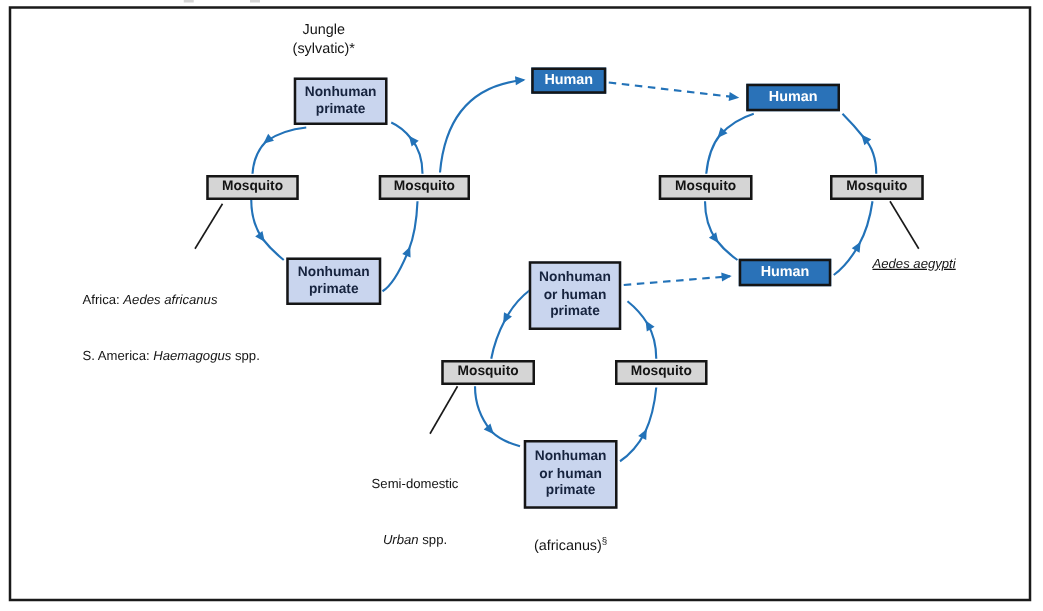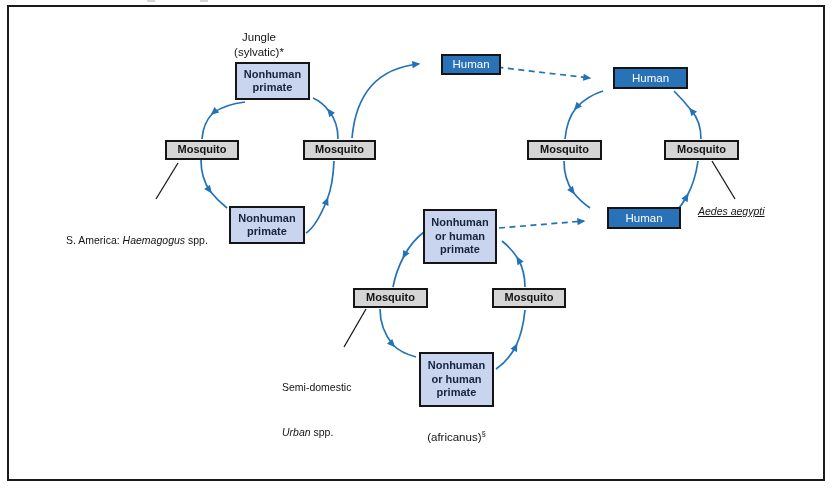--- a/index.html
+++ b/index.html
@@ -19,24 +19,24 @@
   .dashed{stroke-dasharray:6 4.5;}
   .pointer{fill:none;stroke:var(--pointer-black,#1a1a1a);stroke-width:1.3px;}
   .ah{fill:var(--arrow-blue,#2272b8);stroke:none;}
   .box{
     position:absolute;box-sizing:border-box;border:2.5px solid #151515;
     display:flex;align-items:center;justify-content:center;text-align:center;
     z-index:3;font-size:11px;font-weight:600;line-height:1.22;white-space:pre-line;
   }
   .primate{background:var(--primate-box,#c9d5ee);color:#16233e;text-align:center;}
   .mosquito{background:var(--mosquito-box,#d5d5d5);color:#141414;}
-  .human{background:var(--human-box,#2a72b8);color:var(--human-text,#ffffff);font-size:11.5px;font-weight:400;margin-left:16px;}
+  .human{background:var(--human-box,#2a72b8);color:var(--human-text,#ffffff);font-size:11.5px;font-weight:700;}
   .title{position:absolute;text-align:center;font-size:11.5px;line-height:1.3;z-index:2;white-space:pre-line;}
   .note{position:absolute;font-size:10.5px;line-height:1.42;z-index:2;white-space:pre-wrap;}
-  .note.center{}
+  .note.center{text-align:center;}
   .it{font-style:italic;}
   .sup{font-size:0.68em;vertical-align:super;line-height:0;}
 </style>
 </head>
 <body>
 
 <div id="stage">
 
   <div class="frame"></div>
   <div class="artifact" style="left:147px;"></div>
@@ -69,21 +69,21 @@
 
     <path class="arc" marker-end="url(#arrEnd)" d="M 352 138 Q 358 70 419 64"></path>
     <path class="arc dashed" marker-end="url(#arrEnd)" d="M 487 66 L 590 78"></path>
     <path class="arc dashed" marker-end="url(#arrEnd)" d="M 499 228 L 584 221"></path>
 
     <path class="pointer" d="M 178 163 L 156 199"></path>
     <path class="pointer" d="M 366 309 L 344 347"></path>
     <path class="pointer" d="M 712 161 L 735 199"></path>
   </svg>
 
-  <div class="title" style="left:199px;top:30px;width:120px;">Jungle
+  <div class="title" style="left:199px;top:17px;width:120px;">Jungle
 (sylvatic)*</div>
   <div class="title" style="left:396px;top:415px;width:121px;">
     <div><span>(africanus)</span><span class="sup">§</span></div>
     
   </div>
 
   <div class="box primate" style="left:235px;top:62px;width:75px;height:38px;">Nonhuman
 primate</div>
   <div class="box mosquito" style="left:165px;top:140px;width:74px;height:20px;">Mosquito</div>
   <div class="box mosquito" style="left:303px;top:140px;width:73px;height:20px;">Mosquito</div>
@@ -100,20 +100,21 @@
   <div class="box primate" style="left:423px;top:209px;width:74px;height:55px;">Nonhuman
 or human
 primate</div>
   <div class="box mosquito" style="left:353px;top:288px;width:75px;height:20px;">Mosquito</div>
   <div class="box mosquito" style="left:492px;top:288px;width:74px;height:20px;">Mosquito</div>
   <div class="box primate" style="left:419px;top:352px;width:75px;height:55px;">Nonhuman
 or human
 primate</div>
 
   <div class="note" style="left:66px;top:203px;width:170px;">
+    <div><span>Africa: </span><span class="it">Aedes africanus</span></div>
     <div><span>S. America: </span><span class="it">Haemagogus</span><span> spp.</span></div>
   </div>
 
   <div class="note center" style="left:282px;top:350px;width:100px;">
     <div><span>Semi-domestic</span></div>
     <div><span class="it">Urban</span><span> spp.</span></div>
   </div>
 
   <div class="note" style="left:698px;top:204px;width:90px;text-decoration:underline;"><span class="it">Aedes aegypti</span></div>
 

